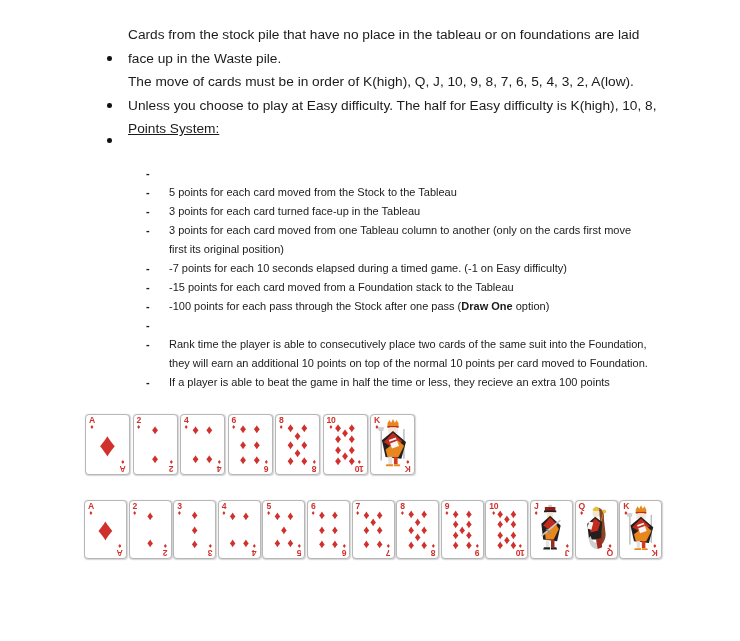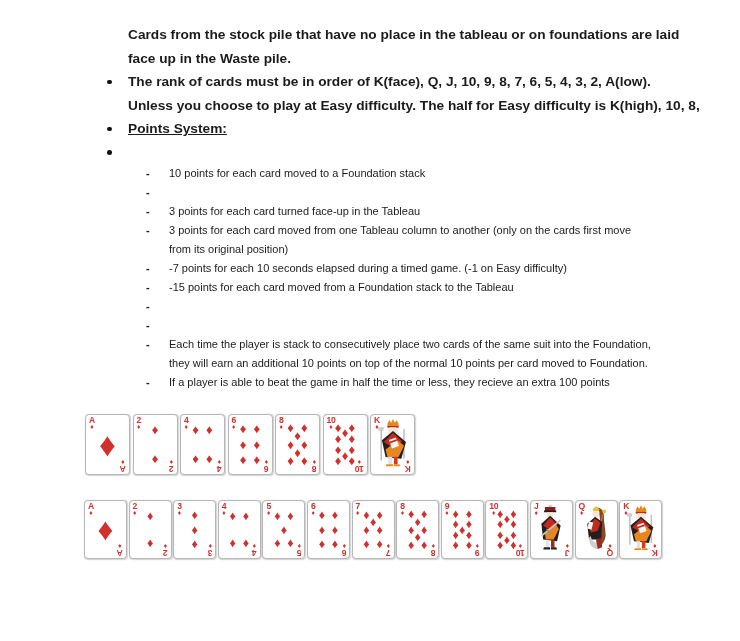--- a/index.html
+++ b/index.html
@@ -5,21 +5,21 @@
   html,body{margin:0;padding:0;}
   body{
     width:740px;height:641px;background:#ffffff;overflow:hidden;
     font-family:"Liberation Sans", sans-serif;
     -webkit-font-smoothing:antialiased;
   }
   .page{position:relative;width:740px;height:641px;background:#fff;}
 
   
   .bullets{position:absolute;left:104px;top:23px;color:var(--text,#1b1b1b);}
-  .bullet-item{display:flex;align-items:flex-end;font-weight:bold;}
+  .bullet-item{display:flex;align-items:center;}
   .bullet-dot{width:24px;flex:0 0 24px;position:relative;}
   .bullet-dot::after{
     content:"";position:absolute;left:3px;top:9.5px;width:4.6px;height:4.6px;
     border-radius:50%;background:#111;
   }
   .bullet-text{font-size:13.7px;line-height:23.5px;white-space:nowrap;}
   .bullet-text .u{text-decoration:underline;}
 
   .points{position:absolute;left:146px;top:164px;color:var(--text,#1b1b1b);}
   .point-item{display:flex;align-items:flex-start;}
@@ -76,77 +76,80 @@
       <div class="bullet-item">
         <span class="bullet-dot"></span>
         <div class="bullet-text">
           <div class="tline">Cards from the stock pile that have no place in the tableau or on foundations are laid</div>
           <div class="tline">face up in the Waste pile.</div>
         </div>
       </div>
       <div class="bullet-item">
         <span class="bullet-dot"></span>
         <div class="bullet-text">
-          <div class="tline">The rank of cards must be in order of K(face), Q, J, 10, 9, 8, 7, 6, 5, 4, 3, 2, A(low).</div>
+          <div class="tline">The move of cards must be in order of K(high), Q, J, 10, 9, 8, 7, 6, 5, 4, 3, 2, A(low).</div>
           <div class="tline">Unless you choose to play at Easy difficulty. The half for Easy difficulty is K(high), 10, 8,</div>
         </div>
       </div>
       <div class="bullet-item">
         <span class="bullet-dot"></span>
         <div class="bullet-text">
           <div class="tline u">Points System:</div>
         </div>
       </div>
     </div>
 
   <div id="points" class="points">
       <div class="point-item">
         <span class="point-dash">-</span>
-        <div class="point-text">
-          <div class="pline"><span>10 points for each card moved to a Foundation stack</span></div>
-        </div>
-      </div>
-      <div class="point-item">
-        <span class="point-dash">-</span>
+      </div>
+      <div class="point-item">
+        <span class="point-dash">-</span>
+        <div class="point-text">
+          <div class="pline"><span>5 points for each card moved from the Stock to the Tableau</span></div>
+        </div>
       </div>
       <div class="point-item">
         <span class="point-dash">-</span>
         <div class="point-text">
           <div class="pline"><span>3 points for each card turned face-up in the Tableau</span></div>
         </div>
       </div>
       <div class="point-item">
         <span class="point-dash">-</span>
         <div class="point-text">
           <div class="pline"><span>3 points for each card moved from one Tableau column to another (only on the cards first move</span></div>
-          <div class="pline"><span>from its original position)</span></div>
+          <div class="pline"><span>first its original position)</span></div>
         </div>
       </div>
       <div class="point-item">
         <span class="point-dash">-</span>
         <div class="point-text">
           <div class="pline"><span>-7 points for each 10 seconds elapsed during a timed game. (-1 on Easy difficulty)</span></div>
         </div>
       </div>
       <div class="point-item">
         <span class="point-dash">-</span>
         <div class="point-text">
           <div class="pline"><span>-15 points for each card moved from a Foundation stack to the Tableau</span></div>
         </div>
       </div>
       <div class="point-item">
         <span class="point-dash">-</span>
-      </div>
-      <div class="point-item">
-        <span class="point-dash">-</span>
-      </div>
-      <div class="point-item">
-        <span class="point-dash">-</span>
-        <div class="point-text">
-          <div class="pline"><span>Each time the player is stack to consecutively place two cards of the same suit into the Foundation,</span></div>
+        <div class="point-text">
+          <div class="pline"><span>-100 points for each pass through the Stock after one pass (</span><b>Draw One</b><span> option)</span></div>
+        </div>
+      </div>
+      <div class="point-item">
+        <span class="point-dash">-</span>
+      </div>
+      <div class="point-item">
+        <span class="point-dash">-</span>
+        <div class="point-text">
+          <div class="pline"><span>Rank time the player is able to consecutively place two cards of the same suit into the Foundation,</span></div>
           <div class="pline"><span>they will earn an additional 10 points on top of the normal 10 points per card moved to Foundation.</span></div>
         </div>
       </div>
       <div class="point-item">
         <span class="point-dash">-</span>
         <div class="point-text">
           <div class="pline"><span>If a player is able to beat the game in half the time or less, they recieve an extra 100 points</span></div>
         </div>
       </div>
     </div>

